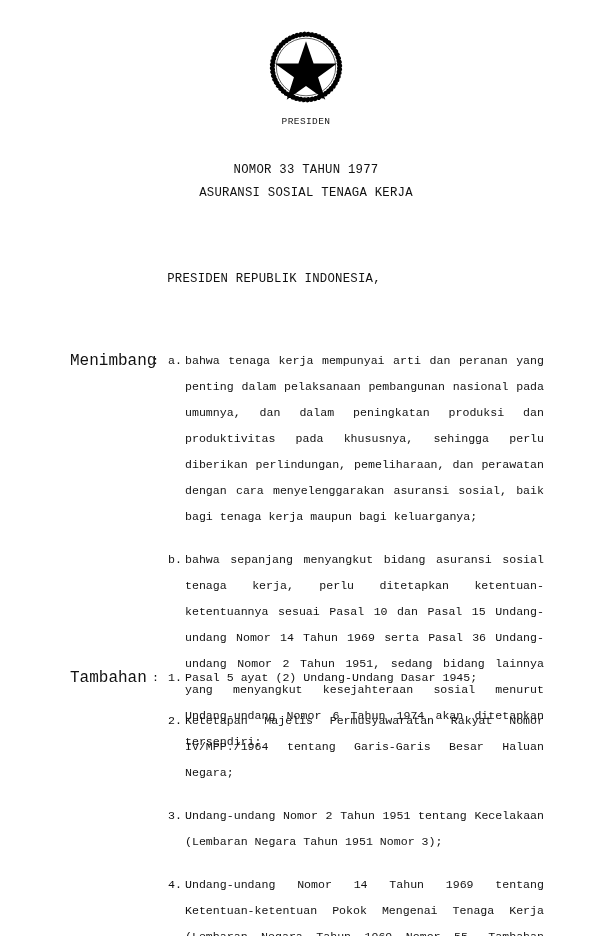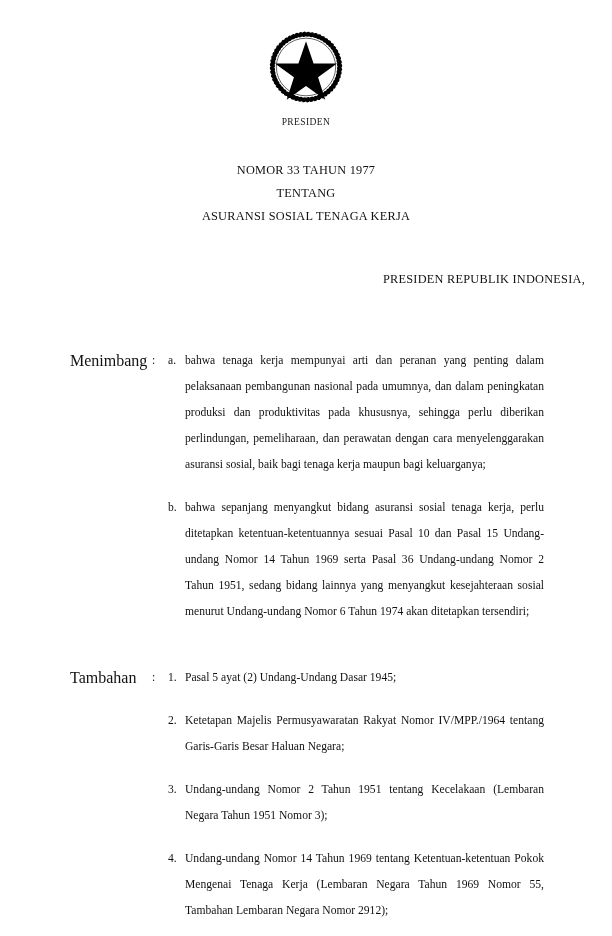--- a/index.html
+++ b/index.html
@@ -14,20 +14,21 @@
     font-family: "Liberation Serif", "DejaVu Serif", serif;
     color: #111111;
     overflow: hidden;
   }
 
   .page {
     position: absolute;
     left: 0; top: 0;
     width: 612px;
     height: 936px;
+    font-family: Liberation Mono, monospace;
   }
 
   
   .emblem-block {
     position: absolute;
     left: 0;
     top: 24px;
     width: 612px;
     text-align: center;
   }
@@ -59,24 +60,23 @@
     line-height: 23px;
     letter-spacing: 0.25px;
     white-space: nowrap;
   }
 
   .president-heading {
     position: absolute;
     left: 0;
     top: 272px;
     width: 548px;
-    text-align: right;
+    text-align: center;
     font-size: 12.3px;
     letter-spacing: 0.25px;
-    margin-left: 37px;
   }
 
   
   .clause {
     position: absolute;
     left: 70px;
     width: 474px;
   }
   #clause-menimbang { top: 348px; }
   #clause-mengingat { top: 665px; }
@@ -205,21 +205,20 @@
         </g>
       <polygon points="50,20 58.8,45.9 86.1,45.9 64.0,62.0 72.4,88.0 50,72.0 27.6,88.0 36.0,62.0 13.9,45.9 41.2,45.9" fill="#000000"></polygon>
     </svg>
     <div class="emblem-caption">
       <div>PRESIDEN</div>
     </div>
   </div>
 
   <div class="title-block">
     <div class="title-line">NOMOR 33 TAHUN 1977</div>
-    <div class="title-line">TENTANG</div>
     <div class="title-line">ASURANSI SOSIAL TENAGA KERJA</div>
   </div>
 
   <div class="president-heading">PRESIDEN REPUBLIK INDONESIA,</div>
 
   <div class="clause" id="clause-menimbang">
     <div class="clause-row">
       <div class="clause-label-cell">Menimbang</div>
       <div class="clause-colon-cell">:</div>
       <div class="clause-items">

